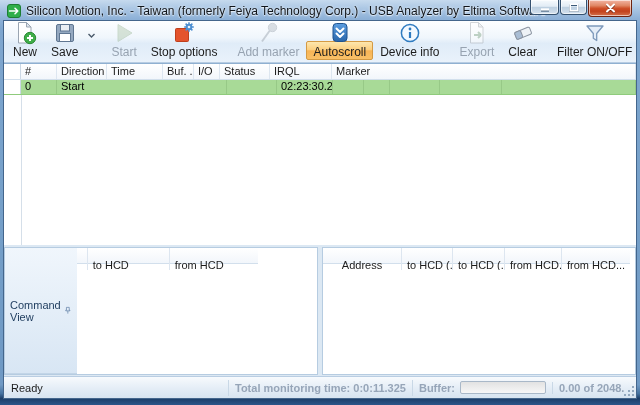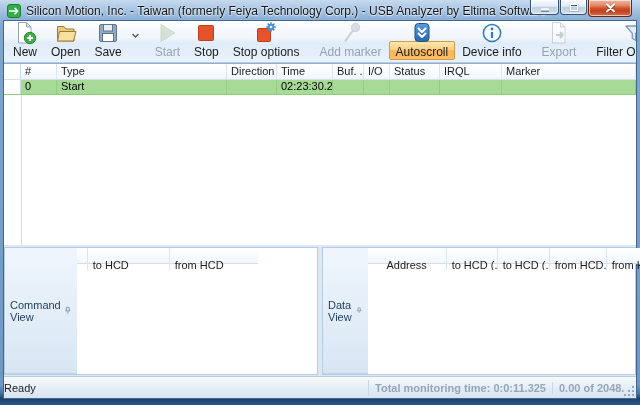--- a/index.html
+++ b/index.html
@@ -65,21 +65,21 @@
   .pin { width:11px; height:11px; }
   .ph { display:flex; height:16px; background:linear-gradient(#ffffff,#f2f6fb); border-bottom:1px solid #d2dfec; }
   .ph .cell { border-right:1px solid #dde6f0; padding:11px 5px; overflow:hidden; white-space:nowrap; }
   .cv-c0{flex:1} .cv-c1{width:82px} .cv-c2{width:88px; border-right:none!important;}
   .dv-c0{width:79px; text-align:center;} .dv-c1{width:51px} .dv-c2{width:52px} .dv-c3{width:57px} .dv-c4{flex:1; border-right:none!important;}
   .panel-body { flex:1; background:#fff; }
 
   
   .statusbar { flex:0 0 22px; display:flex; align-items:center; border-top:1px solid #b9cde2;
     background:linear-gradient(#f7fafd 0%,#e4edf6 55%,#d7e4f0 100%); color:#1c1c1c; }
-  .sb-ready { flex:1; }
+  .sb-ready { flex:1; padding-left:7px; }
   .sb-right { display:flex; align-items:center; color:#96a5b8; height:100%;font-weight:bold; }
   .sb-sect { display:flex; align-items:center; border-left:1px solid #c9d8e6; padding:0 6px; height:16px; white-space:nowrap; }
   .progressbar { width:86px; height:13px; border:1px solid #a9b8c8; border-radius:2px;
     background:linear-gradient(#e2e2e2,#f7f7f7); margin-left:5px; position:relative; overflow:hidden; }
   .progress-fill { height:100%; width:0%; background:#7db84f; }
   .sb-value { width:72px; overflow:hidden; white-space:nowrap; padding:0 2px 0 6px; border-left:1px solid #c9d8e6; }
   .grip { width:12px; height:14px; align-self:flex-end; }
 </style>
 </head>
 <body>
@@ -118,27 +118,20 @@
       <div class="tbtn">
         <svg class="ic" viewBox="0 0 24 24">
           <path d="M5.5 1.5h8l4.5 4.5v16h-12.5z" fill="#fff" stroke="#9aa5b2"></path>
           <path d="M13.5 1.5l4.5 4.5h-4.5z" fill="#dfe6ee" stroke="#9aa5b2"></path>
           <circle cx="17" cy="17" r="5.7" fill="#3fae49" stroke="#2a8a33"></circle>
           <path d="M17 14v6M14 17h6" stroke="#fff" stroke-width="2"></path>
         </svg>
         <span class="lbl">New</span>
       </div>
 
-      <div class="tbtn">
-        <svg class="ic" viewBox="0 0 24 24">
-          <path d="M3.5 5.5h6.5l2 2.5h8v12h-16.5z" fill="#e8c87e" stroke="#a07c33"></path>
-          <path d="M5.5 10.5h16.5l-2.5 9.5h-16z" fill="#f6e0a2" stroke="#a07c33"></path>
-        </svg>
-        <span class="lbl">Open</span>
-      </div>
 
       <div class="tbtn">
         <svg class="ic" viewBox="0 0 24 24">
           <rect x="3.5" y="3.5" width="17" height="17" rx="1.5" fill="#94a8c0" stroke="#5f7691"></rect>
           <rect x="7.5" y="3.5" width="9" height="6.5" fill="#e9eef4" stroke="#5f7691"></rect>
           <rect x="6.5" y="12.5" width="11" height="8" fill="#fff" stroke="#5f7691"></rect>
         </svg>
         <span class="lbl">Save</span>
       </div>
       <div class="tbtn-arrow">
@@ -149,26 +142,20 @@
 
       <div class="tsep"></div>
 
       <div class="tbtn disabled">
         <svg class="ic" viewBox="0 0 24 24">
           <polygon points="6,3.5 20,12 6,20.5" fill="#97d28c" stroke="#7cc06f"></polygon>
         </svg>
         <span class="lbl">Start</span>
       </div>
 
-      <div class="tbtn">
-        <svg class="ic" viewBox="0 0 24 24">
-          <rect x="4.5" y="4.5" width="15" height="15" rx="1" fill="#e4532c" stroke="#bf3f1c"></rect>
-        </svg>
-        <span class="lbl">Stop</span>
-      </div>
 
       <div class="tbtn">
         <svg class="ic" viewBox="0 0 24 24">
           <rect x="3.5" y="7.5" width="13" height="13" rx="1" fill="#e4532c" stroke="#bf3f1c"></rect>
           <g stroke="#4d8fd1" stroke-width="1.5">
             <path d="M17 1.2v9.6M12.2 6h9.6M13.6 2.6l6.8 6.8M20.4 2.6l-6.8 6.8"></path>
           </g>
           <circle cx="17" cy="6" r="3.3" fill="#4d8fd1"></circle>
           <circle cx="17" cy="6" r="1.3" fill="#eaf2fb"></circle>
         </svg>
@@ -212,37 +199,45 @@
 
       <div class="tbtn disabled">
         <svg class="ic" viewBox="0 0 24 24">
           <path d="M5.5 1.5h8l4.5 4.5v16h-12.5z" fill="#fff" stroke="#9aa5b2"></path>
           <path d="M13.5 1.5l4.5 4.5h-4.5z" fill="#dfe6ee" stroke="#9aa5b2"></path>
           <path d="M9 14h7m0 0l-3-3m3 3l-3 3" stroke="#59b25e" stroke-width="2" fill="none"></path>
         </svg>
         <span class="lbl">Export</span>
       </div>
 
+      <div class="tbtn">
+        <svg class="ic" viewBox="0 0 24 24">
+          <g transform="rotate(-22 12 12)">
+            <rect x="4" y="8.5" width="16" height="7.5" rx="1.5" fill="#eef2f6" stroke="#8a93a0"></rect>
+            <rect x="4" y="8.5" width="6.5" height="7.5" rx="1.5" fill="#a9bdd4" stroke="#8a93a0"></rect>
+          </g>
+        </svg>
+        <span class="lbl">Clear</span>
+      </div>
 
       <div class="tsep"></div>
 
       <div class="tbtn">
         <svg class="ic" viewBox="0 0 24 24">
           <path d="M4 5h16l-6.3 7.5v7l-3.4-2.3v-4.7z" fill="#e4edf7" stroke="#7d99bb" stroke-width="1.3" stroke-linejoin="round"></path>
         </svg>
         <span class="lbl">Filter ON/OFF</span>
       </div>
 
     </div>
 
     <div class="table-region">
       <div class="gh">
         <div class="cell c-gut"></div>
         <div class="cell c-num">#</div>
-        <div class="cell c-type">Type</div>
         <div class="cell c-dir">Direction</div>
         <div class="cell c-time">Time</div>
         <div class="cell c-buf">Buf. ...</div>
         <div class="cell c-io">I/O</div>
         <div class="cell c-status">Status</div>
         <div class="cell c-irql">IRQL</div>
         <div class="cell c-marker">Marker</div>
       </div>
       <div class="grow">
         <div class="cell c-gut"></div>
@@ -271,43 +266,42 @@
         </div>
         <div class="ph">
           <div class="cell cv-c0"></div>
           <div class="cell cv-c1">to HCD</div>
           <div class="cell cv-c2">from HCD</div>
         </div>
         <div class="panel-body"></div>
       </div>
 
       <div class="panel">
-        <div class="panel-title">
-          <span>Data View</span>
-          <svg class="pin" viewBox="0 0 11 11">
-            <path d="M3.5 1h4v4h1v1h-6v-1h1z" fill="none" stroke="#5d7da4" stroke-width="1"></path>
-            <path d="M5.5 6v4" stroke="#5d7da4" stroke-width="1"></path>
-          </svg>
-        </div>
         <div class="ph">
           <div class="cell dv-c0">Address</div>
           <div class="cell dv-c1">to HCD (...</div>
           <div class="cell dv-c2">to HCD (...</div>
           <div class="cell dv-c3">from HCD...</div>
           <div class="cell dv-c4">from HCD...</div>
         </div>
         <div class="panel-body"></div>
       </div>
 
     </div>
 
     <div class="statusbar">
       <span class="sb-ready">Ready</span>
       <div class="sb-right">
         <div class="sb-sect">Total monitoring time: 0:0:11.325</div>
+        <div class="sb-sect">
+          <span>Buffer:</span>
+          <div class="progressbar">
+            <div class="progress-fill" style="width: 0%;"></div>
+          </div>
+        </div>
         <div class="sb-value">0.00 of 2048.0</div>
         <svg class="grip" viewBox="0 0 12 14">
           <g fill="#93a9bf">
             <rect x="8" y="2" width="2" height="2"></rect>
               <rect x="8" y="6" width="2" height="2"></rect>
               <rect x="8" y="10" width="2" height="2"></rect>
             <rect x="4" y="6" width="2" height="2"></rect>
               <rect x="4" y="10" width="2" height="2"></rect>
             <rect x="0" y="10" width="2" height="2"></rect>
           </g>

